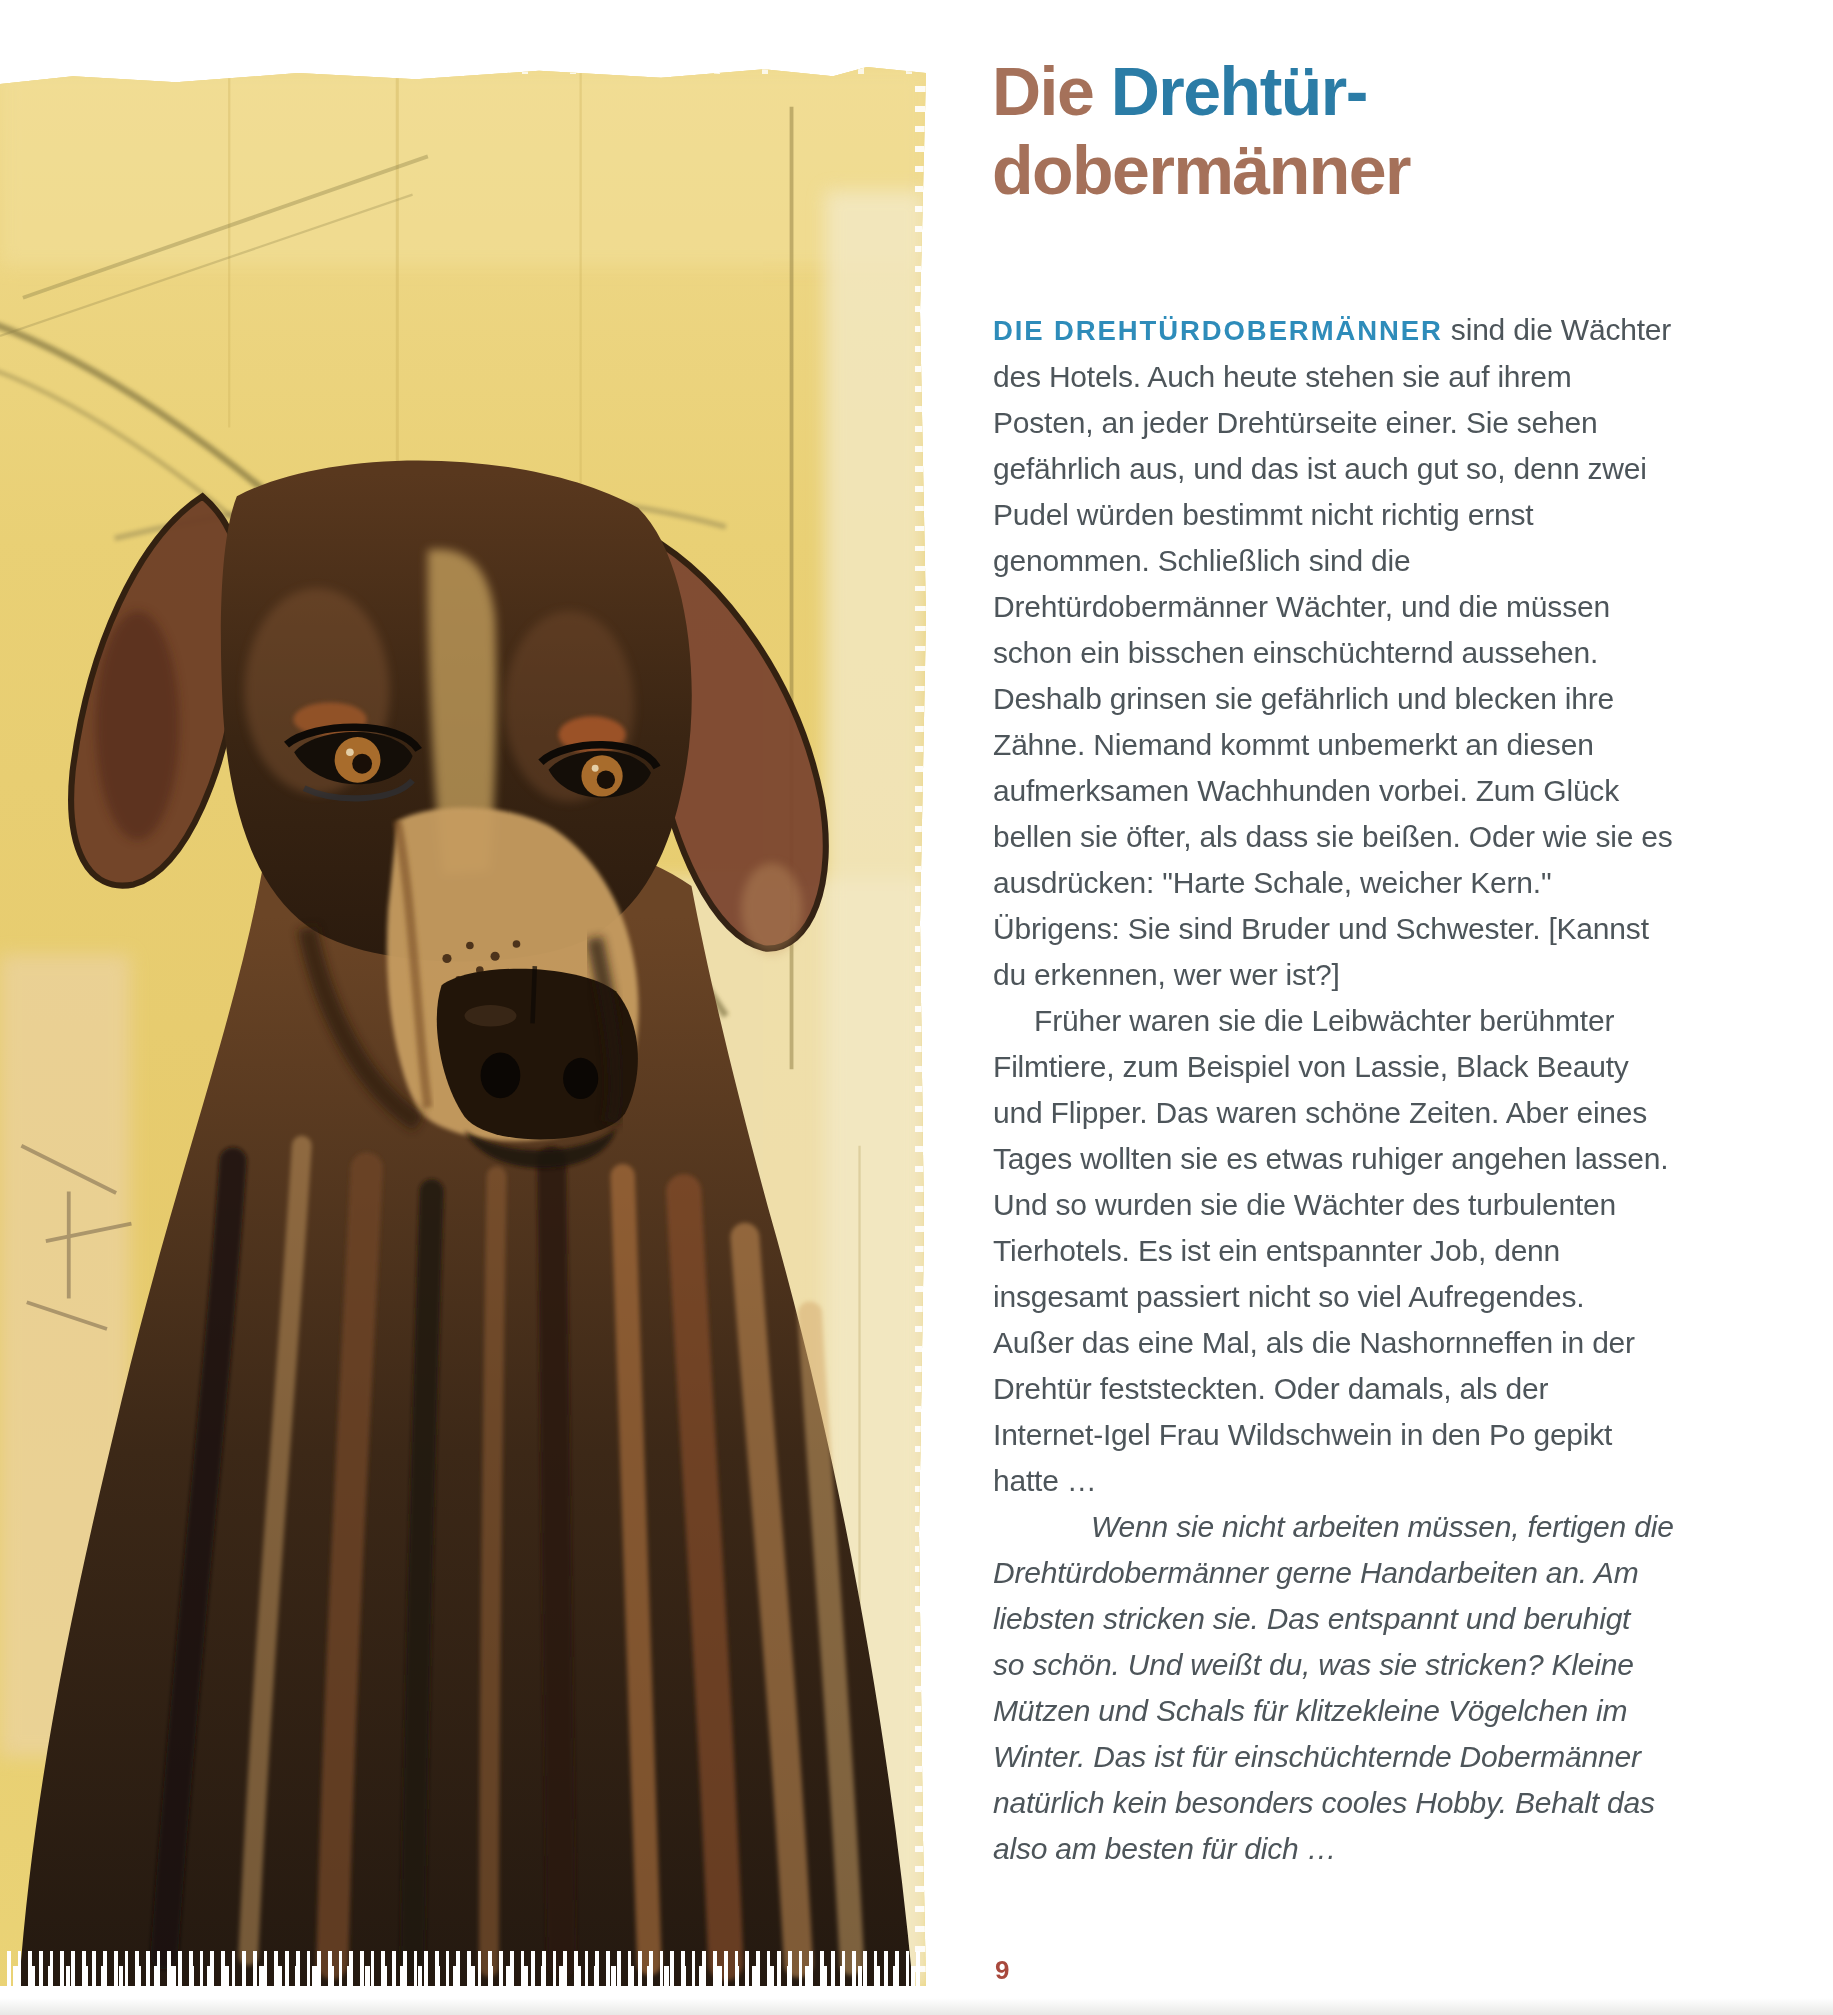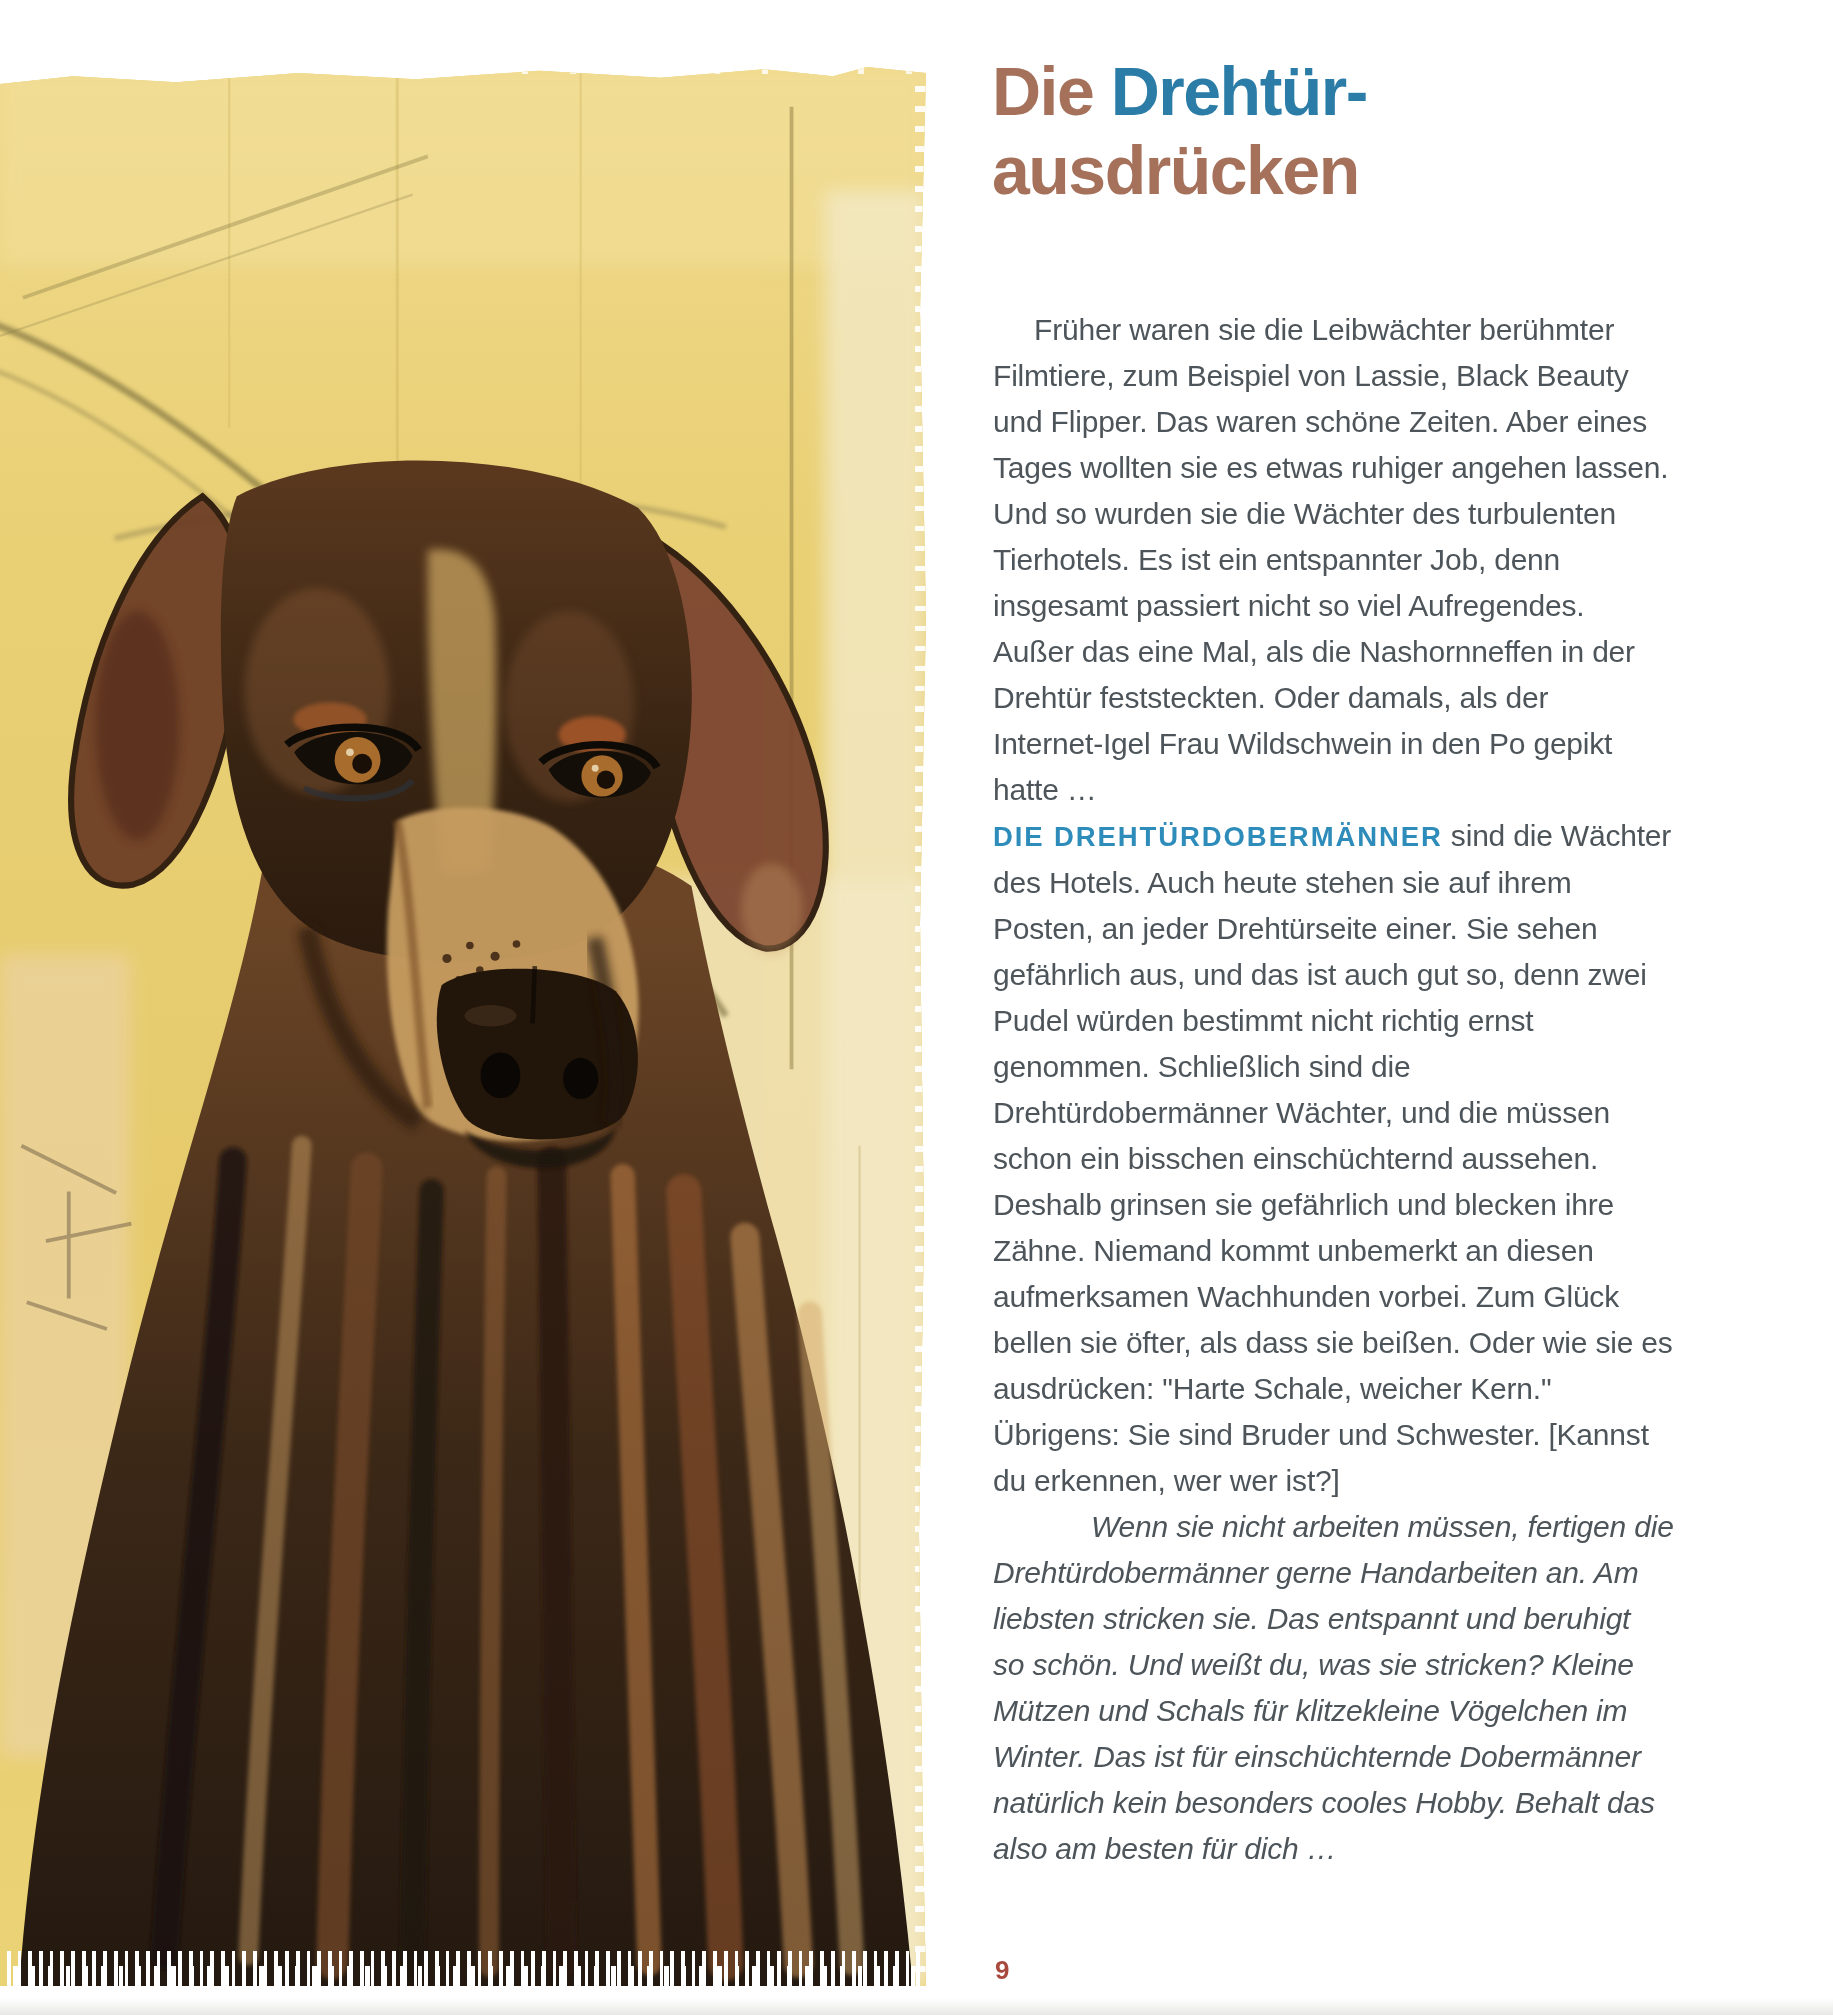--- a/index.html
+++ b/index.html
@@ -173,49 +173,49 @@
           <path d="M90,1560 L90,1700"></path>
       </g>
     </g>
   </svg>
   <div class="fringe fringe-b1"></div>
   <div class="fringe fringe-b2"></div>
   <div class="fringe fringe-r"></div>
   <div class="fringe fringe-t"></div>
 </div>
 
-<h1 class="title"><span class="brown">Die </span><span class="teal">Drehtür-</span><br><span class="brown">ausdrücken</span></h1>
+<h1 class="title"><span class="brown">Die </span><span class="teal">Drehtür-</span><br><span class="brown">dobermänner</span></h1>
 
 <div class="article">
-    <p style="text-indent: 41px;">Früher waren sie die Leibwächter berühmter
-Filmtiere, zum Beispiel von Lassie, Black Beauty
-und Flipper. Das waren schöne Zeiten. Aber eines
-Tages wollten sie es etwas ruhiger angehen lassen.
-Und so wurden sie die Wächter des turbulenten
-Tierhotels. Es ist ein entspannter Job, denn
-insgesamt passiert nicht so viel Aufregendes.
-Außer das eine Mal, als die Nashornneffen in der
-Drehtür feststeckten. Oder damals, als der
-Internet-Igel Frau Wildschwein in den Po gepikt
-hatte …</p>
     <p style="text-indent: 0px;"><span class="lead">DIE DREHTÜRDOBERMÄNNER</span> sind die Wächter
 des Hotels. Auch heute stehen sie auf ihrem
 Posten, an jeder Drehtürseite einer. Sie sehen
 gefährlich aus, und das ist auch gut so, denn zwei
 Pudel würden bestimmt nicht richtig ernst
 genommen. Schließlich sind die
 Drehtürdobermänner Wächter, und die müssen
 schon ein bisschen einschüchternd aussehen.
 Deshalb grinsen sie gefährlich und blecken ihre
 Zähne. Niemand kommt unbemerkt an diesen
 aufmerksamen Wachhunden vorbei. Zum Glück
 bellen sie öfter, als dass sie beißen. Oder wie sie es
 ausdrücken: "Harte Schale, weicher Kern."
 Übrigens: Sie sind Bruder und Schwester. [Kannst
 du erkennen, wer wer ist?]</p>
+    <p style="text-indent: 41px;">Früher waren sie die Leibwächter berühmter
+Filmtiere, zum Beispiel von Lassie, Black Beauty
+und Flipper. Das waren schöne Zeiten. Aber eines
+Tages wollten sie es etwas ruhiger angehen lassen.
+Und so wurden sie die Wächter des turbulenten
+Tierhotels. Es ist ein entspannter Job, denn
+insgesamt passiert nicht so viel Aufregendes.
+Außer das eine Mal, als die Nashornneffen in der
+Drehtür feststeckten. Oder damals, als der
+Internet-Igel Frau Wildschwein in den Po gepikt
+hatte …</p>
     <p style="text-indent: 98px; font-style: italic;">Wenn sie nicht arbeiten müssen, fertigen die
 Drehtürdobermänner gerne Handarbeiten an. Am
 liebsten stricken sie. Das entspannt und beruhigt
 so schön. Und weißt du, was sie stricken? Kleine
 Mützen und Schals für klitzekleine Vögelchen im
 Winter. Das ist für einschüchternde Dobermänner
 natürlich kein besonders cooles Hobby. Behalt das
 also am besten für dich …</p>
   </div>
 

